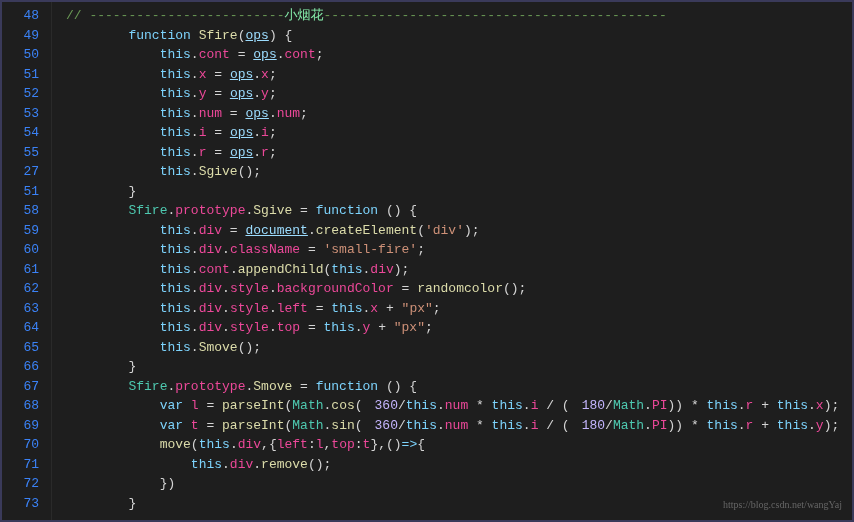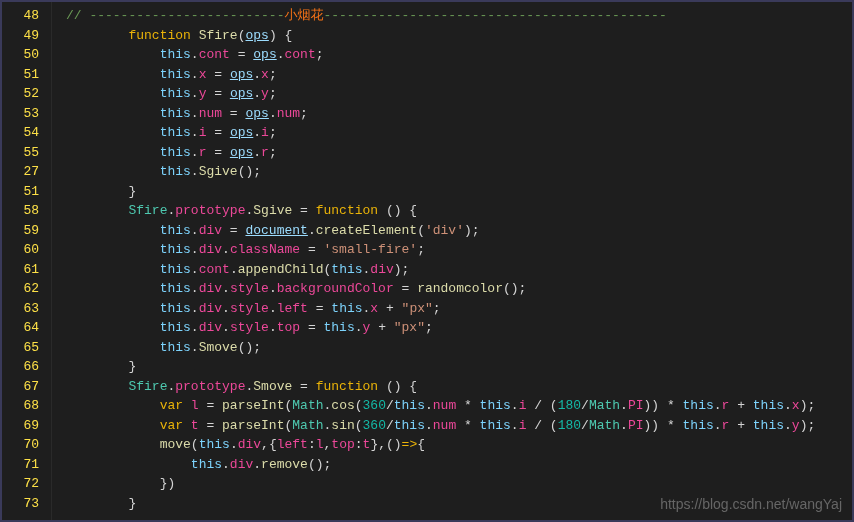--- a/index.html
+++ b/index.html
@@ -17,56 +17,56 @@
       overflow: hidden;
       position: relative;
       border: 2px solid #3a3a5a;
     }
     .editor {
       display: flex;
       height: 100%;
     }
     .gutter {
       background: #1e1e1e;
-      color: #fde047;
+      color: #3b82f6;
       text-align: right;
       padding: 4px 12px 4px 19px;
       user-select: none;
       border-right: 1px solid #2a2a2a;
       min-width: 50px;
     }
     .gutter div {
       height: 19.5px;
     }
     .code {
       padding: 4px 0 4px 14px;
       color: #d4d4d4;
       white-space: pre;
       flex: 1;
     }
     .code div {
       height: 19.5px;
     }
     .c-comment { color: #6a9955; }
-    .c-chinese { color: #f97316; }
-    .c-keyword { color: #eab308; }
+    .c-chinese { color: #86efac; }
+    .c-keyword { color: #7dd3fc; }
     .c-funcname { color: #dcdcaa; }
     .c-param { color: #9cdcfe; text-decoration: underline; }
     .c-prop { color: #ec4899; }
     .c-string { color: #ce9178; }
     .c-this { color: #7dd3fc; }
     .c-obj { color: #4ec9b0; }
-    .c-num { color: #14b8a6; }
+    .c-num { color: #c4b5fd; margin-left: 12px; }
     .watermark {
       position: absolute;
       bottom: 6px;
       right: 10px;
       color: #666;
-      font-size: 14px;
-      font-family: Liberation Sans, sans-serif;
+      font-size: 10px;
+      font-family: Liberation Serif, serif;
     }
   </style>
 </head>
 <body>
 
 <div class="editor">
   <div class="gutter" id="gutter">
       <div>48</div>
       <div>49</div>
       <div>50</div>

